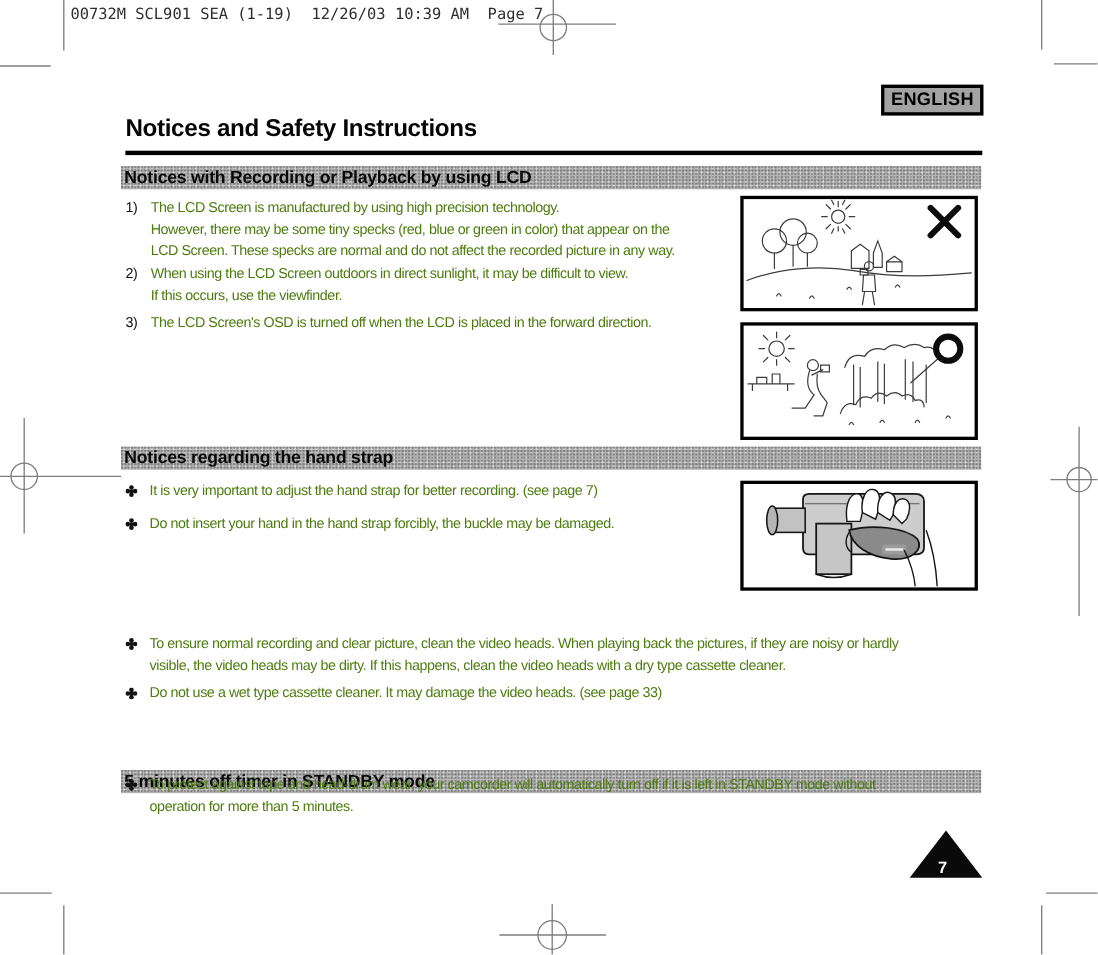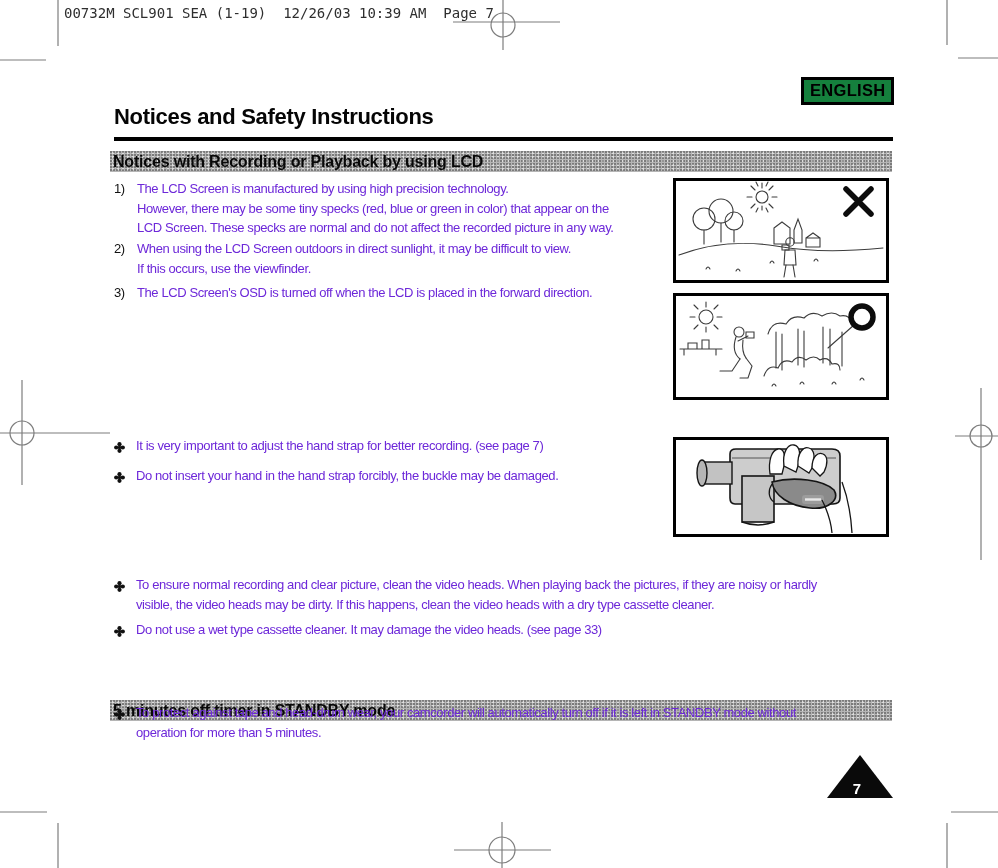--- a/index.html
+++ b/index.html
@@ -2,36 +2,36 @@
 <html><head>
 <meta charset="utf-8">
 <style>
   html,body{margin:0;padding:0;background:#fff;}
   .page{position:relative;width:998px;height:868px;background:#ffffff;overflow:hidden;
         font-family:"Liberation Sans",sans-serif;color:#111;}
   .crops{position:absolute;left:0;top:0;pointer-events:none;}
   .print-header{position:absolute;left:64px;top:5px;font-family:"DejaVu Sans Mono",monospace;
         font-size:14px;color:#2e2e2e;white-space:pre;}
   .badge{position:absolute;left:801px;top:77px;border:3px solid #000;padding:1px 6px 2px 6px;
-        font-size:16.5px;font-weight:bold;letter-spacing:.3px;background:#15803d;color:#000;}
+        font-size:16.5px;font-weight:bold;letter-spacing:.3px;background:#a3a3a3;color:#000;}
   .title{position:absolute;left:114px;top:104px;font-size:22px;font-weight:bold;
         letter-spacing:-.3px;color:#050505;text-align:center;}
   .rule{position:absolute;left:114px;top:137px;width:779px;height:4px;background:#000;}
   .secbar{position:absolute;left:110px;width:782px;height:21px;
         background-color:#b5b5b5;
         background-image:radial-gradient(circle at 1px 1px, rgba(30,30,30,.38) .8px, transparent 1.3px),
                          radial-gradient(circle at 3px 2px, rgba(255,255,255,.55) .8px, transparent 1.3px);
         background-size:3px 3px,5px 4px;
         display:flex;align-items:center;}
   .sechead{font-size:16px;font-weight:bold;letter-spacing:-.2px;
         padding-left:3px;color:#080808;white-space:pre;}
   .item{position:absolute;left:114px;display:flex;align-items:flex-start;}
   .num{flex:0 0 23px;font-size:13px;letter-spacing:-.4px;line-height:19.5px;}
   .bullet{flex:0 0 22px;padding-top:3px;}
-  .txt{flex:1;font-size:13px;letter-spacing:-.4px;line-height:19.5px;white-space:pre-line;color:#6d28d9;}
+  .txt{flex:1;font-size:13px;letter-spacing:-.4px;line-height:19.5px;white-space:pre-line;color:#4d7c0f;}
   .fig{position:absolute;left:673px;width:216px;margin:0;border:3px solid #000;
         background:#fff;box-sizing:border-box;}
   .fig svg{display:block;width:100%;height:100%;}
   .pagenum{position:absolute;left:824px;top:753px;width:72px;height:48px;}
 </style>
 </head>
 <body>
 
 <div class="page">
 
@@ -123,20 +123,23 @@
         <path d="M64 63 l-8 12 h-12 M70 62 l6 8 l-4 12 h-8"></path>
         <path d="M100 36 v36 M106 38 v36 M122 33 v36 M128 35 v36 M147 31 v36 M154 33 v36 M166 36 v34"></path>
         <path d="M92 38 q4 -14 18 -10 q6 -10 18 -6 q8 -8 18 -2 q10 -6 18 0 q10 -2 12 8"></path>
         <path d="M88 80 q4 -12 14 -8 q4 -10 14 -6 q6 -8 14 -2 q8 -6 14 0 q8 -4 12 4 q8 -2 8 6"></path>
         <path d="M96 90 q2 -4 4 0 m24 -2 q2 -4 4 0 m28 0 q2 -4 4 0 m24 -4 q2 -4 4 0"></path>
       </g>
       <circle cx="186" cy="21" r="11" fill="none" stroke="#0c0c0c" stroke-width="5.5"></circle>
     </svg>
   </figure>
 
+  <div class="secbar" style="top:406px">
+    <span class="sechead">Notices regarding the hand strap</span>
+  </div>
 
   <div class="item" style="top:436px;width:552px">
     <span class="bullet"><svg width="11" height="11" viewBox="0 0 12 12">
           <g fill="#111">
             <circle cx="6" cy="2.4" r="2.3"></circle>
             <circle cx="2.4" cy="6" r="2.3"></circle>
             <circle cx="9.6" cy="6" r="2.3"></circle>
             <circle cx="6" cy="9.6" r="2.3"></circle>
             <circle cx="6" cy="6" r="2"></circle>
           </g>

